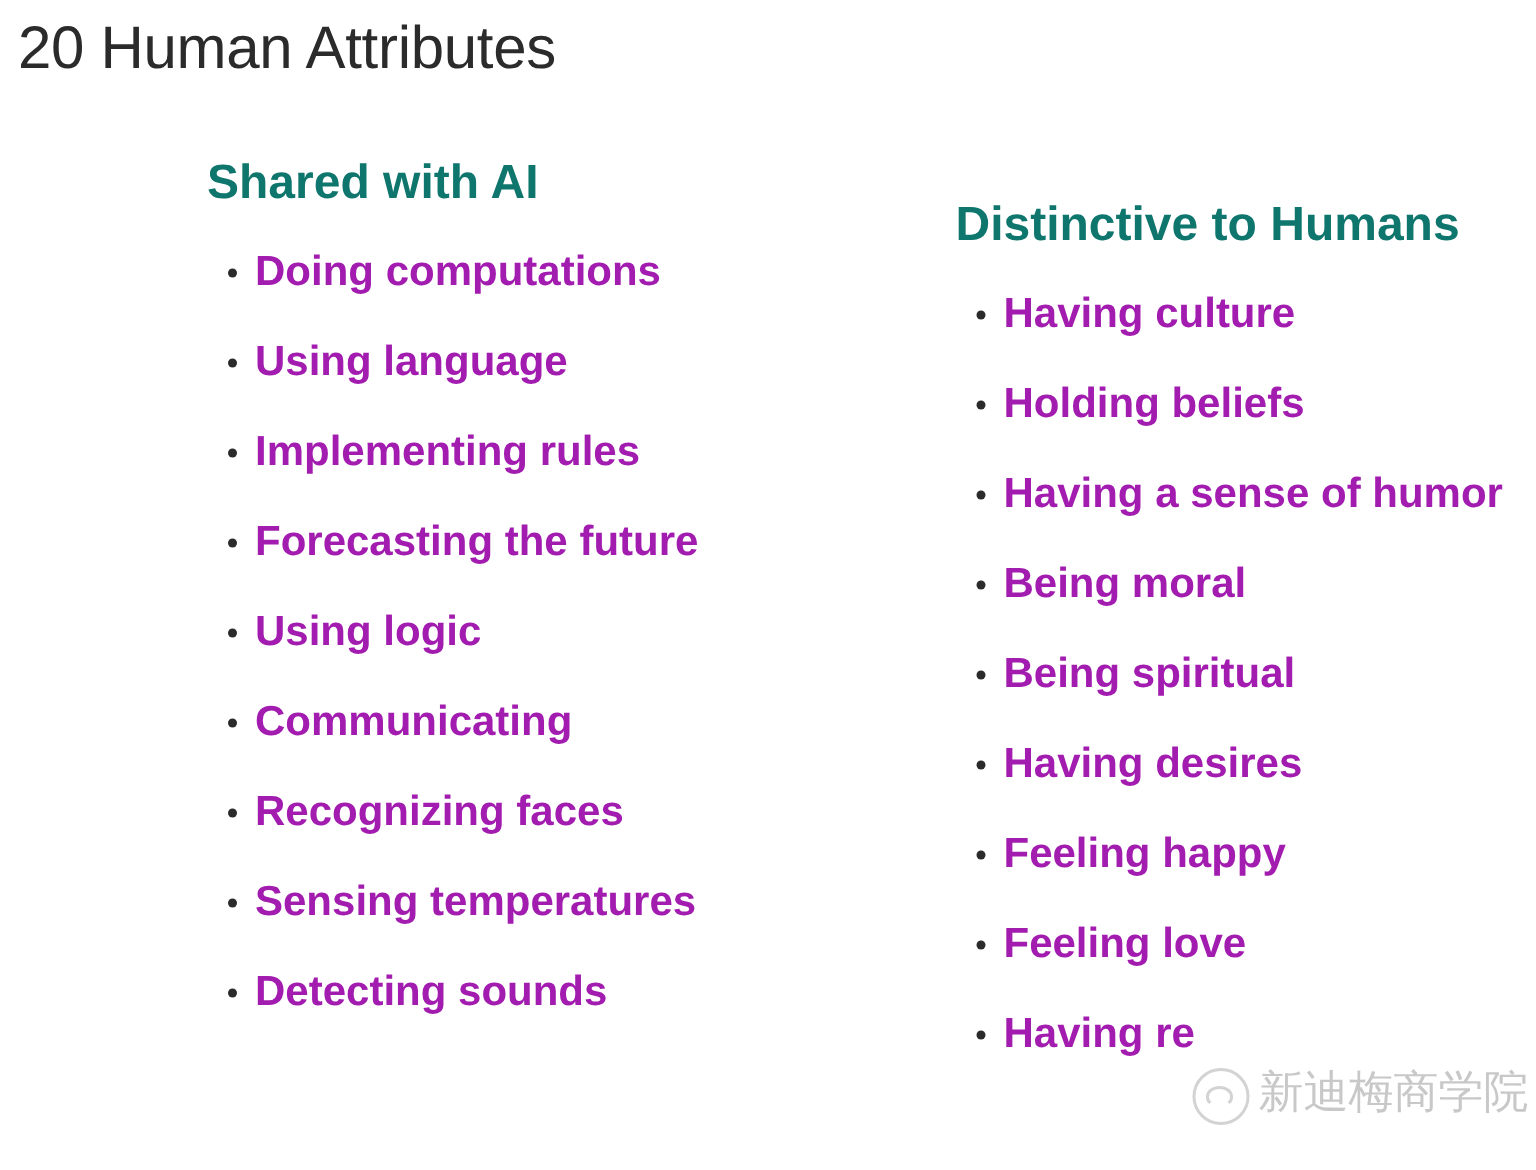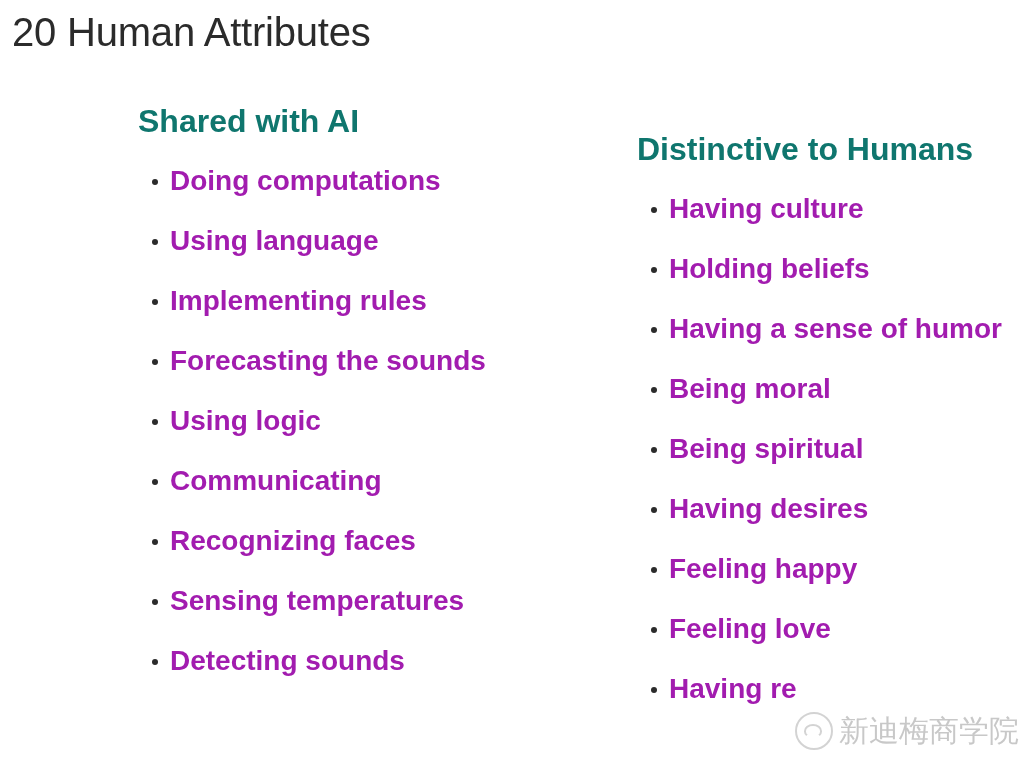--- a/index.html
+++ b/index.html
@@ -114,39 +114,39 @@
     height: 10px;
     border-radius: 50% 50% 45% 45%;
     border: 2px solid #b9b9b9;
     border-bottom-color: transparent;
   }
   .watermark-text {
     font-size: 30px;
     color: #a8a8a8;
     line-height: 34px;
     white-space: nowrap;
-    font-family: Liberation Serif, serif;
+    font-family: Liberation Mono, monospace;
   }
 </style>
 </head>
 <body>
 
 <div class="slide">
 
   <div class="slide-title">20 Human Attributes</div>
 
   <div class="columns">
 
     <div class="column column-left">
       <div class="column-heading">Shared with AI</div>
       <ul class="bullet-list">
         <li class="bullet-item"><span>Doing computations</span></li>
         <li class="bullet-item"><span>Using language</span></li>
         <li class="bullet-item"><span>Implementing rules</span></li>
-        <li class="bullet-item"><span>Forecasting the sounds</span></li>
+        <li class="bullet-item"><span>Forecasting the future</span></li>
         <li class="bullet-item"><span>Using logic</span></li>
         <li class="bullet-item"><span>Communicating</span></li>
         <li class="bullet-item"><span>Recognizing faces</span></li>
         <li class="bullet-item"><span>Sensing temperatures</span></li>
         <li class="bullet-item"><span>Detecting sounds</span></li>
       </ul>
     </div>
 
     <div class="column column-right">
       <div class="column-heading">Distinctive to Humans</div>

